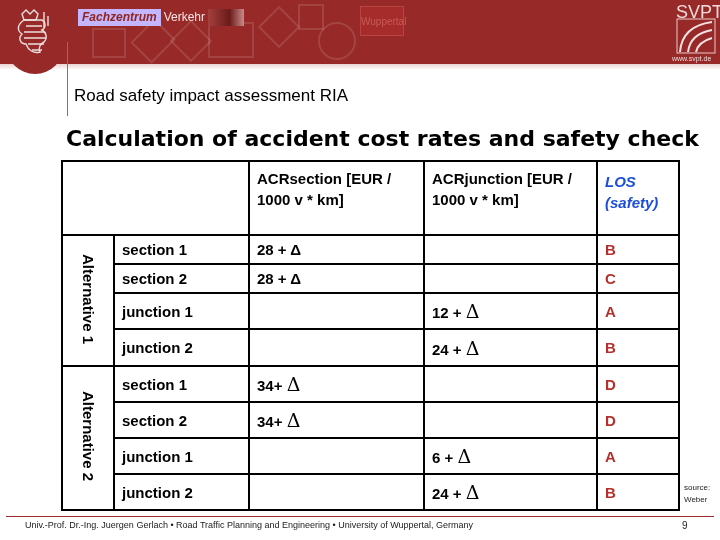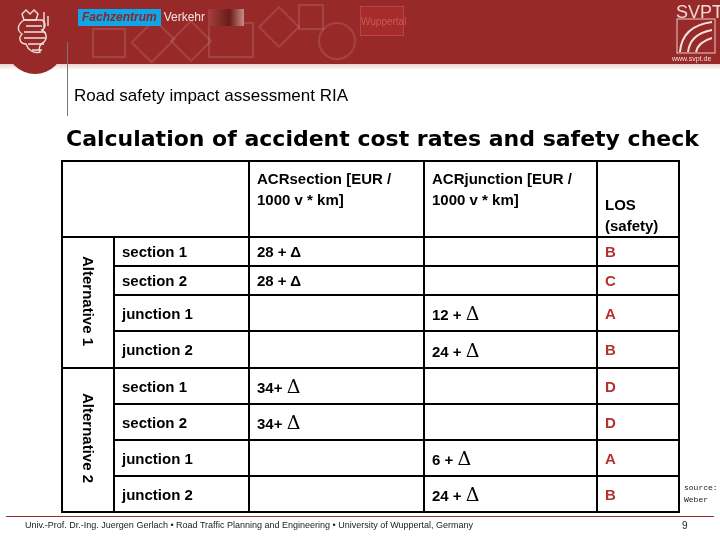--- a/index.html
+++ b/index.html
@@ -18,21 +18,21 @@
   .crest {
     position: absolute; left: 6px; top: 0; width: 58px; height: 74px;
     background: #972a28; border-radius: 0 0 30px 30px;
   }
   .crest svg { position: absolute; left: 8px; top: 8px; }
   .fz-badge {
     position: absolute; left: 78px; top: 9px; height: 17px; display: flex; align-items: stretch;
     font-size: 12px;
   }
   .fz-white {
-    background: #0ea5e9; color: #8d2522; font-style: italic; font-weight: bold;
+    background: #c4b5fd; color: #8d2522; font-style: italic; font-weight: bold;
     padding: 1px 4px; line-height: 15px;
   }
   .fz-red { color: #f6e5e4; padding: 1px 3px; line-height: 15px; }
   .fz-img { width: 36px; background: linear-gradient(90deg,#a5403d,#6a1b1a 60%,#c98a88); }
   .sign {
     position: absolute; border: 2px solid rgba(255,255,255,0.12);
   }
   .wuppertal-sign {
     position: absolute; left: 360px; top: 6px; width: 44px; height: 30px;
     background: #a52c2a; border: 1px solid #b84542;
@@ -59,33 +59,33 @@
   
   .grid {
     position: absolute; left: 61px; top: 160px;
     border-collapse: collapse; table-layout: fixed;
   }
   .grid td {
     border: 2.5px solid #000; font-weight: bold; font-size: 15px;
     padding: 0 0 0 7px; vertical-align: middle; white-space: nowrap;
   }
   .grid .hdr { vertical-align: top; padding-top: 6px; white-space: normal; line-height: 21px; font-size: 15px; }
-  .grid .los-hdr { color: #000000; padding-top: 32px; line-height: 21px; }
+  .grid .los-hdr { color: #1d4ed8; padding-top: 9px; line-height: 21px; font-style: italic; }
   .grid .los { color: #b5302c; }
   .grid .alt {
     padding: 0; text-align: center; font-size: 15px;
   }
   .alt-label {
     display: inline-block; writing-mode: vertical-rl; white-space: nowrap; font-weight: bold;
   }
   .delta-serif { font-family: "DejaVu Serif", serif; font-weight: normal; font-size: 19px; }
 
   .source {
     position: absolute; left: 684px; top: 482px; font-size: 8px; line-height: 12px;
-    font-family: Liberation Mono, monospace; color: #222;
+    font-family: Liberation Sans, sans-serif; color: #222;
   }
 
   .footer-line { position: absolute; left: 6px; top: 516px; width: 708px; height: 1px; background: #9b2e2b; }
   .footer-text {
     position: absolute; left: 25px; top: 520px; font-size: 9px; color: #222; white-space: nowrap;
   }
   .page-num { position: absolute; left: 682px; top: 520px; font-size: 10px; color: #222; }
 </style>
 </head>
 <body>

